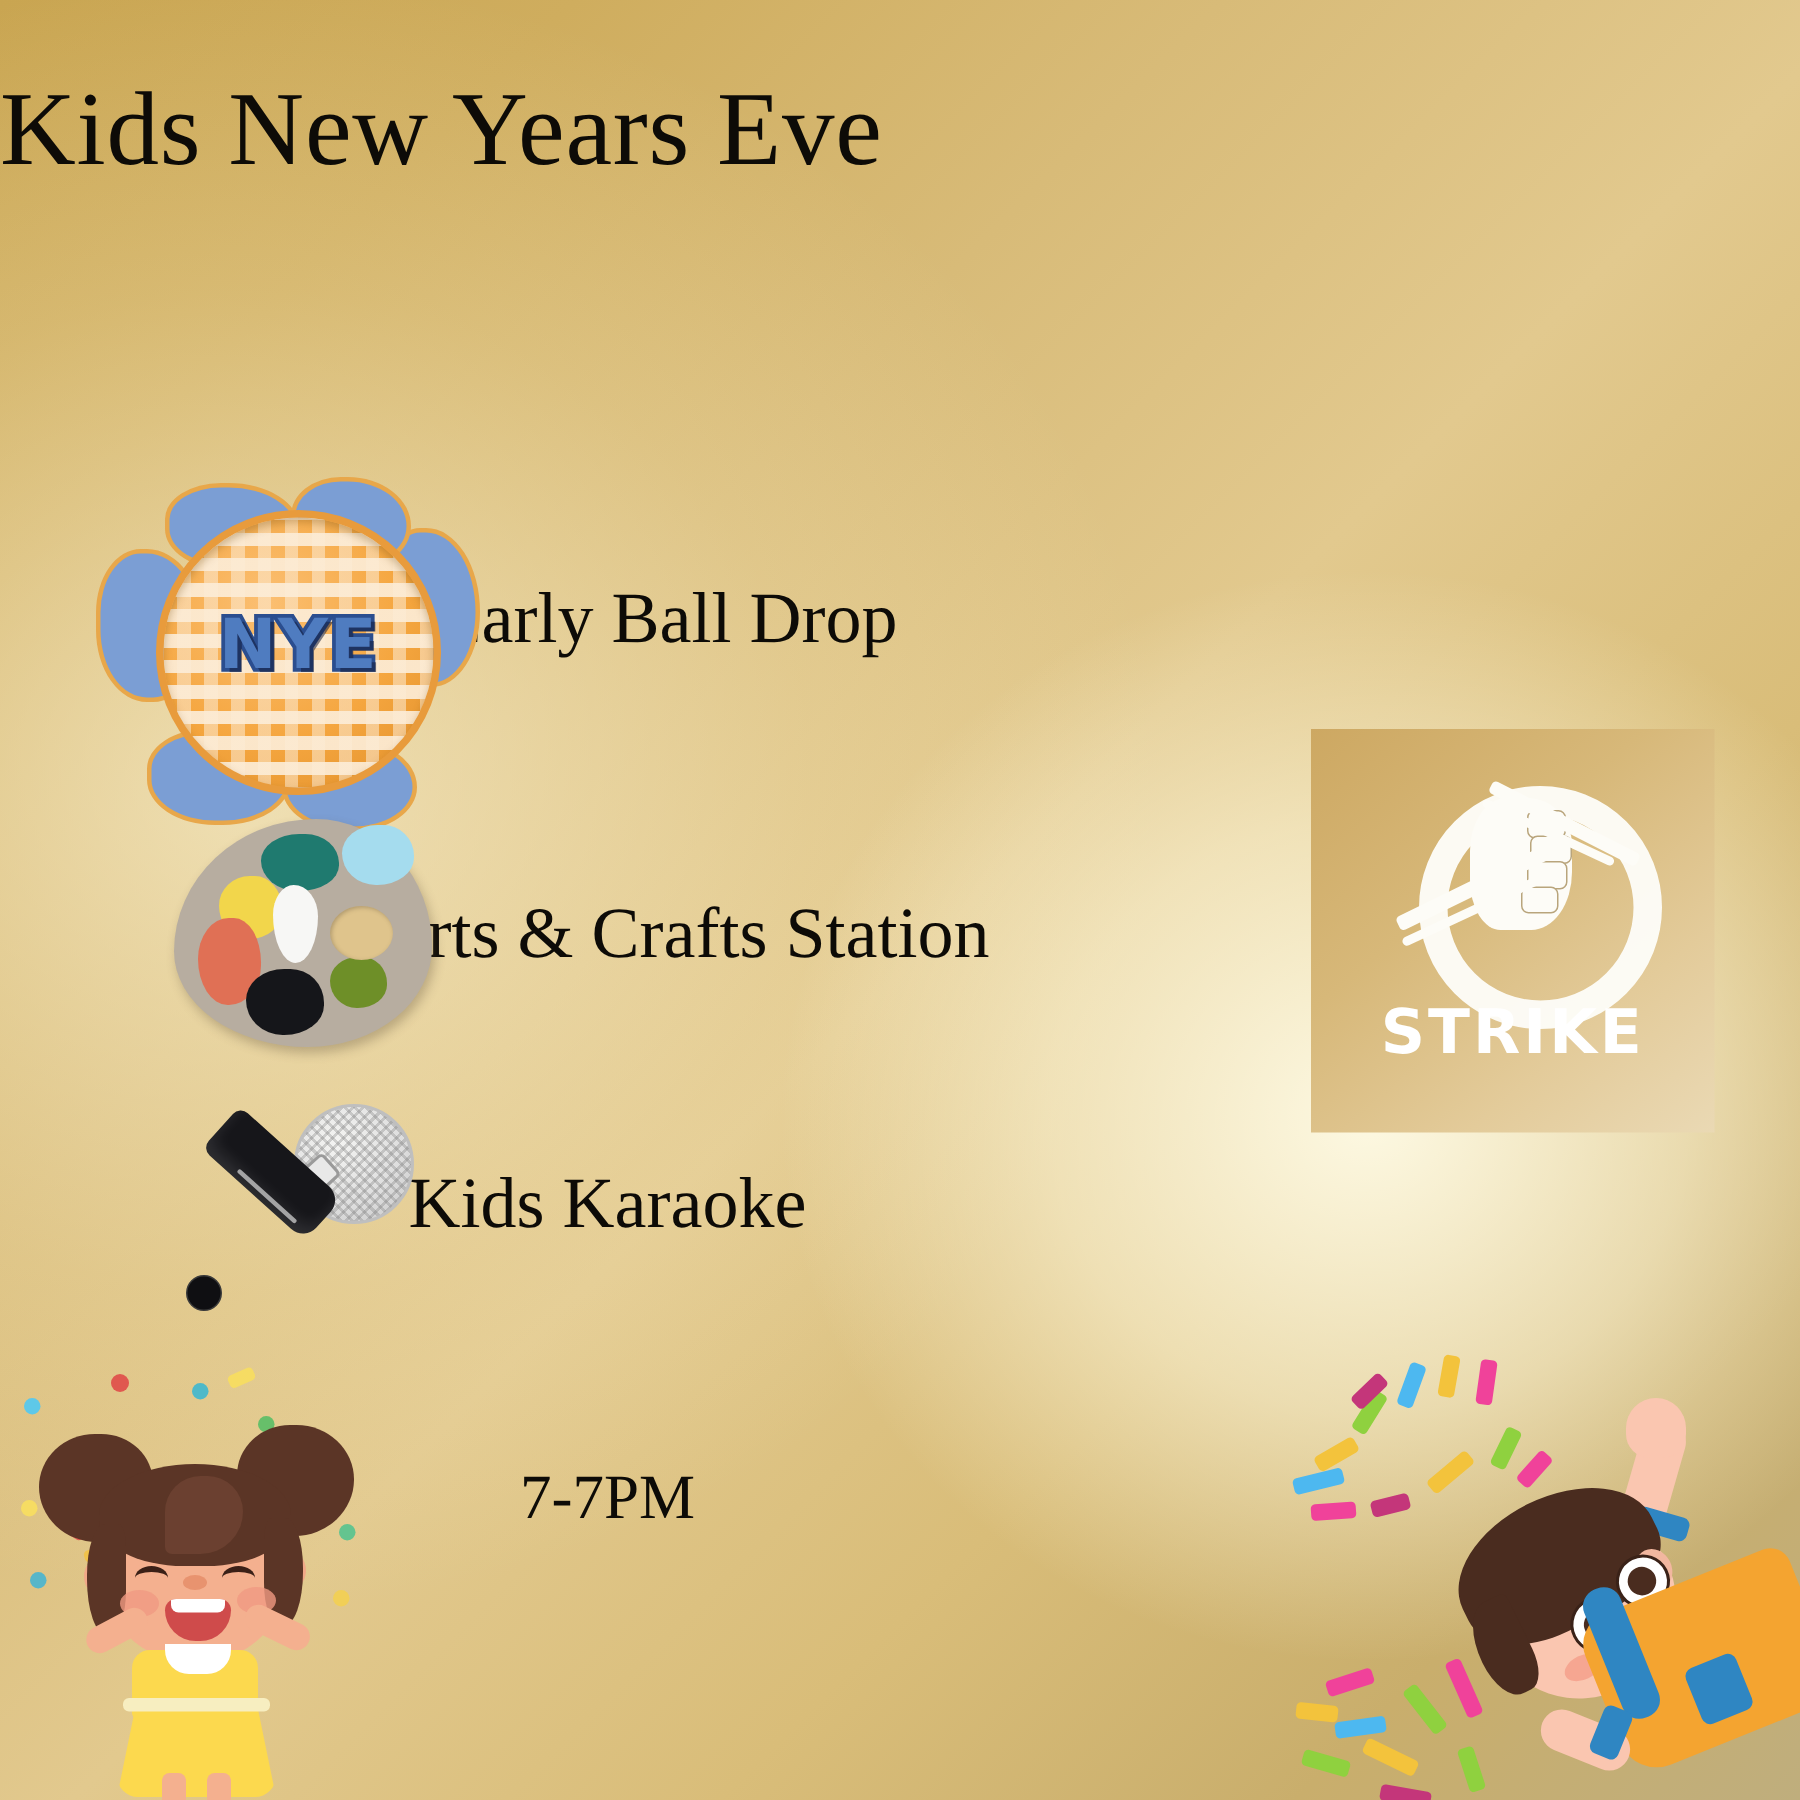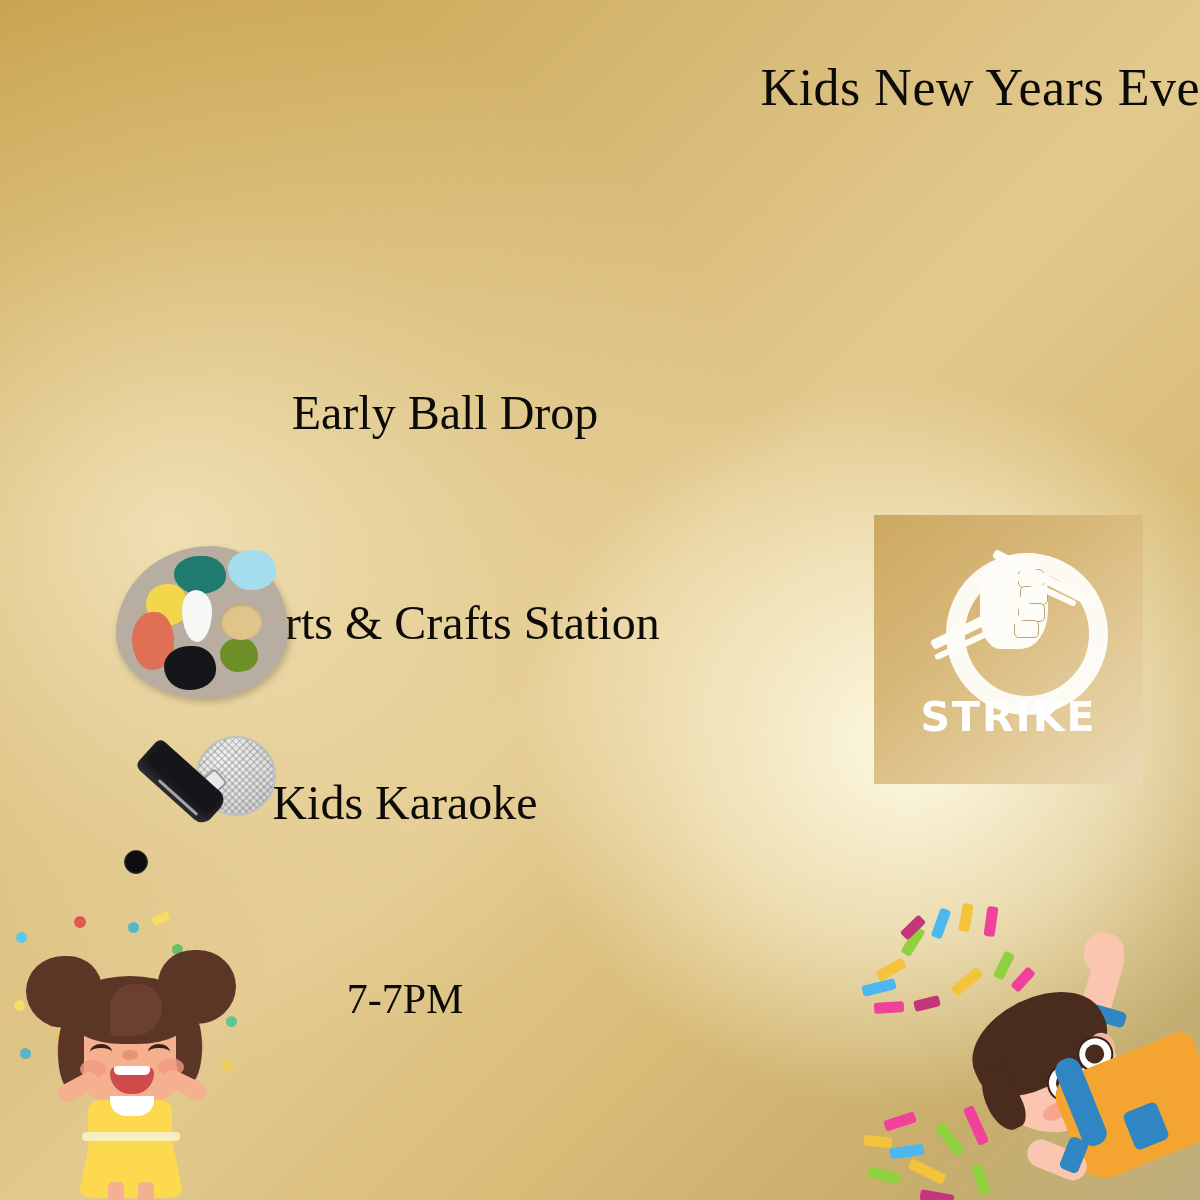--- a/index.html
+++ b/index.html
@@ -10,21 +10,21 @@
   }
   #flyer{
     position:relative;width:1200px;height:1200px;overflow:hidden;
     background:
       radial-gradient(ellipse 560px 520px at 76% 62%, rgba(255,252,232,0.95) 0%, rgba(255,250,225,0.55) 38%, rgba(255,246,210,0.0) 70%),
       radial-gradient(ellipse 780px 700px at 14% 44%, rgba(255,248,220,0.62) 0%, rgba(252,240,200,0.20) 48%, rgba(250,235,190,0.0) 78%),
       linear-gradient(135deg, #c9a551 0%, #cfad5e 16%, #d8bb78 34%, #e2c98e 52%, #d9bd79 70%, #c9ae6c 86%, #bfae7d 100%);
   }
   
   .t{position:absolute;color:#0d0b07;white-space:nowrap;font-family:"Liberation Serif", serif;}
-  #title-l1{left:0;right:0;top:62px;text-align:right;font-size:52px;line-height:1;letter-spacing:0.5px;}
+  #title-l1{left:0;right:0;top:52px;text-align:left;font-size:70px;line-height:1;letter-spacing:0.5px;}
   #title-l2{left:0;right:0;top:196px;text-align:center;font-size:84px;line-height:1;letter-spacing:0.5px;}
   #feat1{left:0;right:310px;top:385px;text-align:center;font-size:48px;}
   #feat2{left:0;right:290px;top:595px;text-align:center;font-size:48px;}
   #feat3{left:0;right:390px;top:775px;text-align:center;font-size:48px;}
   #time{left:0;right:390px;top:975px;text-align:center;font-size:42px;}
   #addr{left:0;right:280px;top:1060px;text-align:center;font-size:72px;}
 
   
   #nye{position:absolute;left:62px;top:318px;width:252px;height:238px;}
   #nye-ball-wrap{position:absolute;left:42px;top:22px;width:190px;height:190px;}
@@ -88,21 +88,21 @@
   #dojo-stem{position:absolute;left:52px;top:104px;width:28px;height:52px;background:#141210;}
   #dojo-stem-gap{position:absolute;left:62px;top:106px;width:5px;height:34px;background:#d2ab59;}
   .dj-txt{position:absolute;left:0;right:0;text-align:center;
     font-family:"DejaVu Sans", sans-serif;font-weight:bold;color:#141210;}
   #dojo-the{top:112px;left:4px;right:auto;font-size:27px;letter-spacing:0px;transform:scaleX(.86);transform-origin:left;}
   #dojo-comedy{top:140px;font-size:44px;letter-spacing:-1px;transform:scaleX(.92);}
   #dojo-dojo{top:188px;font-size:44px;letter-spacing:-1px;transform:scaleX(.92);}
   #dojo-sub{top:236px;font-size:20px;letter-spacing:0px;transform:scaleX(.9);}
 
   
-  #strike{position:absolute;left:874px;top:515px;width:269px;height:269px;
+  #strike{position:absolute;left:874px;top:486px;width:269px;height:269px;
     background:linear-gradient(140deg,#cda862 0%,#d7b879 38%,#e3cb9a 72%,#ead9b4 100%);}
   #strike-art{position:absolute;left:56px;top:24px;width:158px;height:150px;}
   #strike-circle{position:absolute;left:16px;top:14px;width:124px;height:124px;border-radius:50%;
     border:19px solid #fdfcf7;clip-path:polygon(0 0,100% 0,100% 74%,74% 100%,0 100%);opacity:.97;}
   #strike-fist{position:absolute;left:50px;top:22px;width:68px;height:88px;background:#fdfcf7;
     border-radius:36% 44% 40% 30% / 40% 36% 44% 38%;}
   .knuck{position:absolute;border:1.5px solid #b9a57c;border-radius:5px;background:#fdfcf7;}
   #strike-bolt{position:absolute;left:-6px;top:12px;width:176px;height:130px;}
   #strike-bolt i{position:absolute;background:#fdfcf7;border-radius:3px;display:block;}
   #strike-name{position:absolute;left:0;right:0;top:178px;text-align:center;color:#fff;
@@ -123,20 +123,32 @@
 <div id="flyer">
 
   <div class="t" id="title-l1">Kids New Years Eve</div>
 
   <div class="t" id="feat1">Early Ball Drop</div>
   <div class="t" id="feat2">Arts &amp; Crafts Station</div>
   <div class="t" id="feat3">Kids Karaoke</div>
 
   <div class="t" id="time">7-7PM</div>
 
+  <div id="nye">
+    <div class="scr" style="left:2px;  top:48px;  width:66px; height:96px;"></div>
+    <div class="scr" style="left:190px;top:34px;  width:62px; height:100px;"></div>
+    <div class="scr" style="left:48px; top:4px;   width:84px; height:52px;"></div>
+    <div class="scr" style="left:132px;top:0px;   width:74px; height:56px;"></div>
+    <div class="scr" style="left:36px; top:168px; width:90px; height:58px;"></div>
+    <div class="scr" style="left:126px;top:174px; width:84px; height:56px;"></div>
+    <div id="nye-ball-wrap">
+      <div id="nye-ball"></div>
+      <div id="nye-text">NYE</div>
+    </div>
+  </div>
 
   <div id="palette">
     <div id="palette-body"></div>
     <div class="blob" style="left:58px; top:10px; width:52px;height:38px;background:#1f7a6f;"></div>
     <div class="blob" style="left:112px;top:4px;  width:48px;height:40px;background:#a5dcee;"></div>
     <div class="blob" style="left:30px; top:38px; width:42px;height:42px;background:#f2d64b;"></div>
     <div class="blob" style="left:66px; top:44px; width:30px;height:52px;background:#f7f7f5;border-radius:46% 54% 50% 50%/38% 40% 60% 62%;"></div>
     <div class="blob" style="left:16px; top:66px; width:42px;height:58px;background:#e07055;"></div>
     <div class="blob" style="left:48px; top:100px;width:52px;height:44px;background:#15161a;"></div>
     <div class="blob" style="left:104px;top:92px; width:38px;height:34px;background:#6e8f28;"></div>

